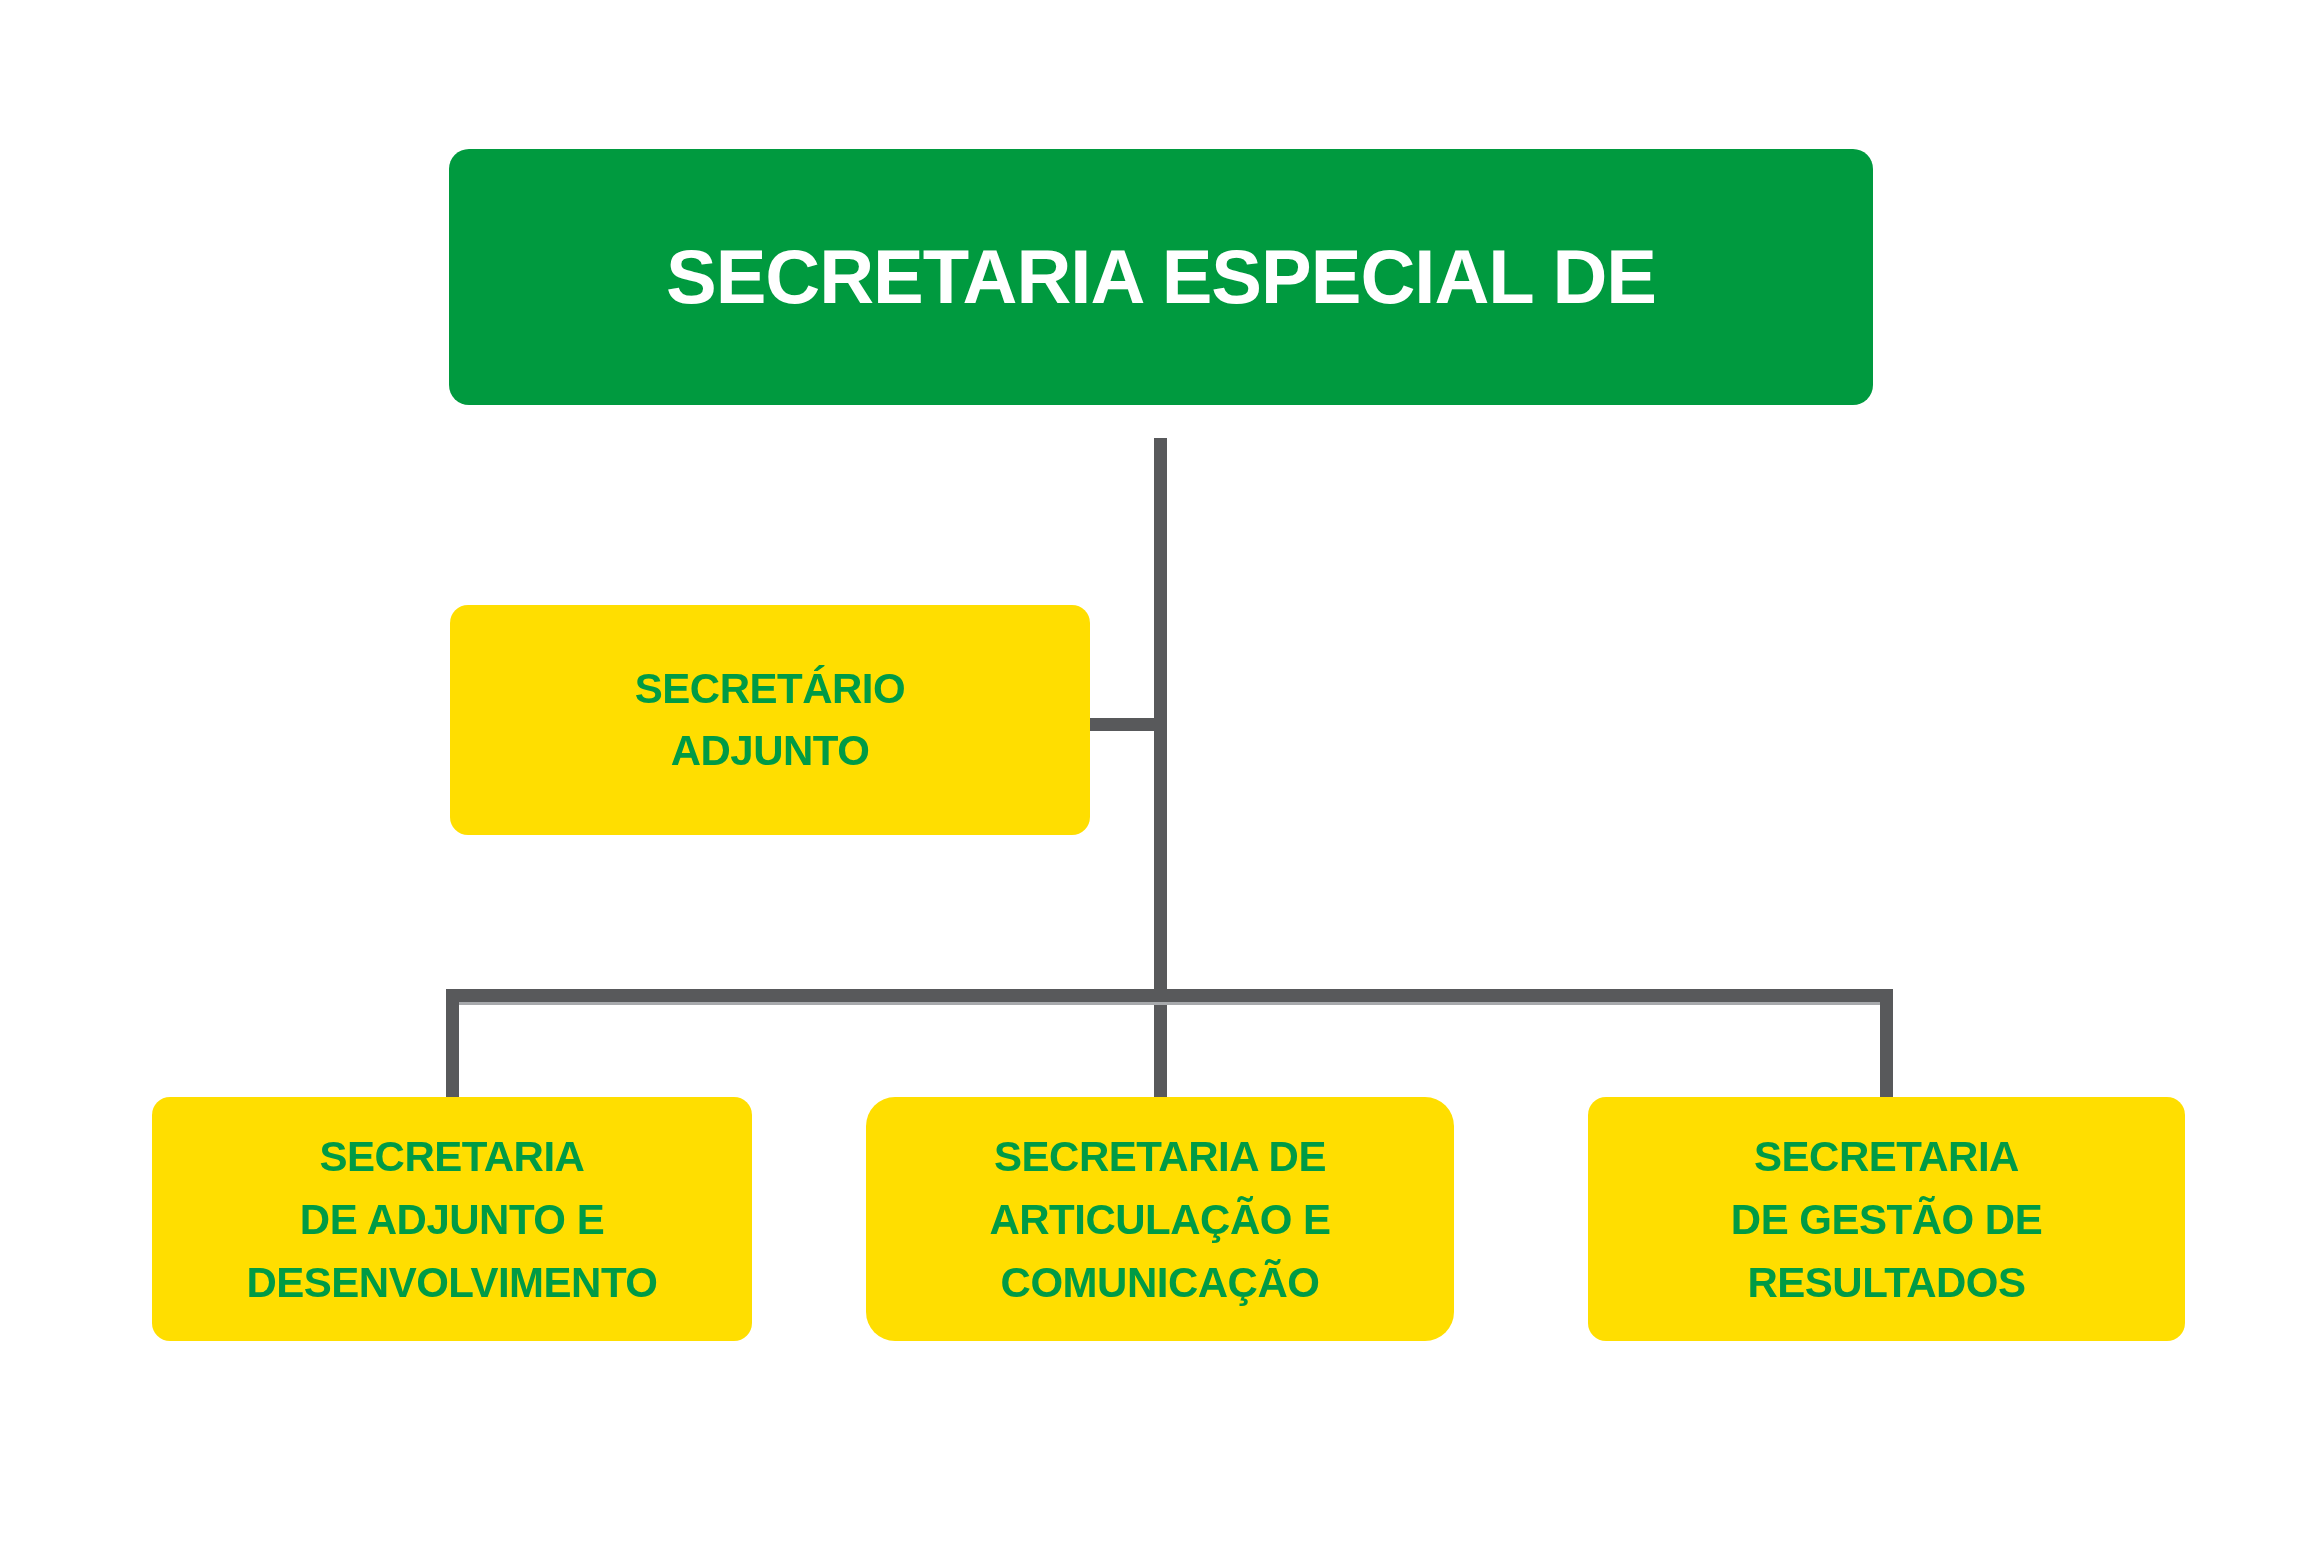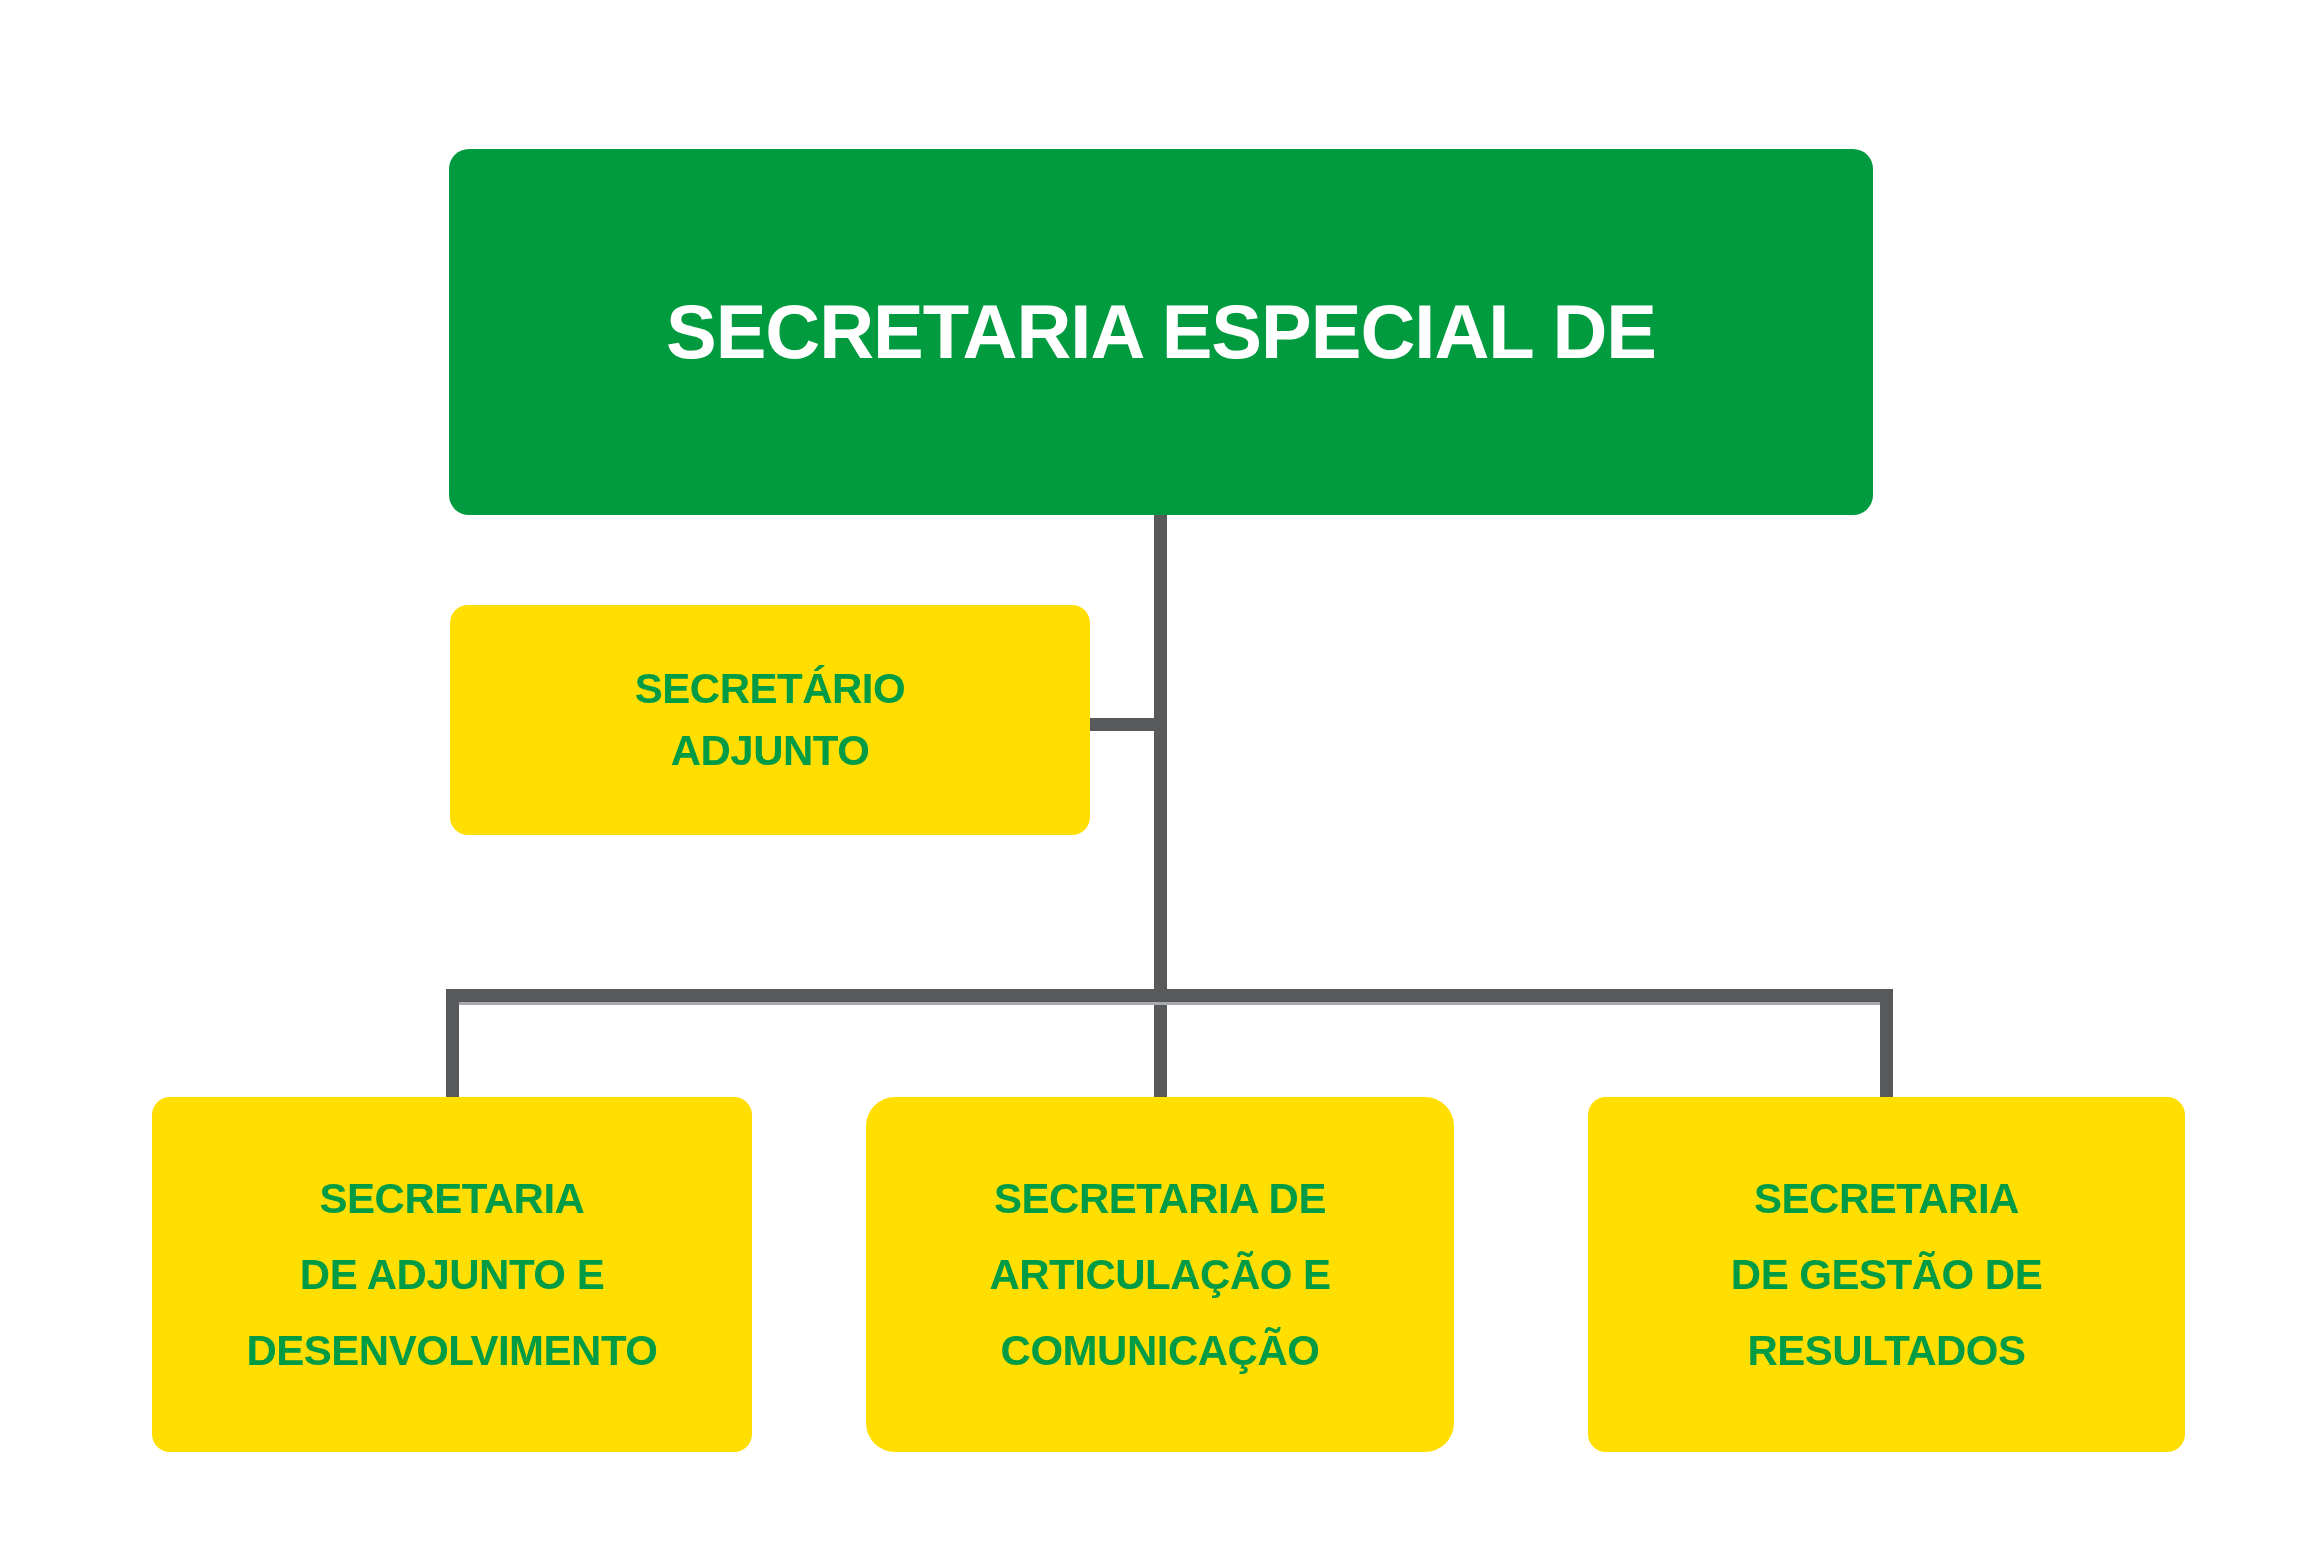--- a/index.html
+++ b/index.html
@@ -15,44 +15,43 @@
     position: absolute;
     display: flex;
     flex-direction: column;
     align-items: center;
     justify-content: center;
     text-align: center;
     font-weight: 700;
   }
   .box-root {
     left: 449px; top: 149px;
-    width: 1424px; height: 366px;
+    width: 1424px; height: 256px;
     background: var(--box-green, #009A3F);
     border-radius: 20px;
     color: var(--text-white, #ffffff);
     font-size: 76px;
     line-height: 88px;
     letter-spacing: -1px;
   }
   .box-yellow {
     background: var(--box-yellow, #FFDE00);
     border-radius: 18px;
     color: var(--text-green, #009B45);
     font-size: 42px;
     letter-spacing: -0.5px;
   }
   .box-adjunct {
     left: 450px; top: 605px;
     width: 640px; height: 230px;
     line-height: 62px;
   }
   .box-dept {
-    top: 1097px; height: 355px;
+    top: 1097px; height: 244px;
     line-height: 63px;
-    gap: 13px;
   }
   .box-dept-1 { left: 152px;  width: 600px; }
   .box-dept-2 { left: 866px;  width: 588px; border-radius: 29px; }
   .box-dept-3 { left: 1588px; width: 597px; }
   .connector {
     position: absolute;
     background: var(--connector-gray, #58595B);
   }
   .conn-root-vertical      { left: 1154px; top: 438px;  width: 13px;   height: 660px; }
   .conn-adjunct-horizontal { left: 1040px; top: 718px;  width: 121px;  height: 13px;  }

